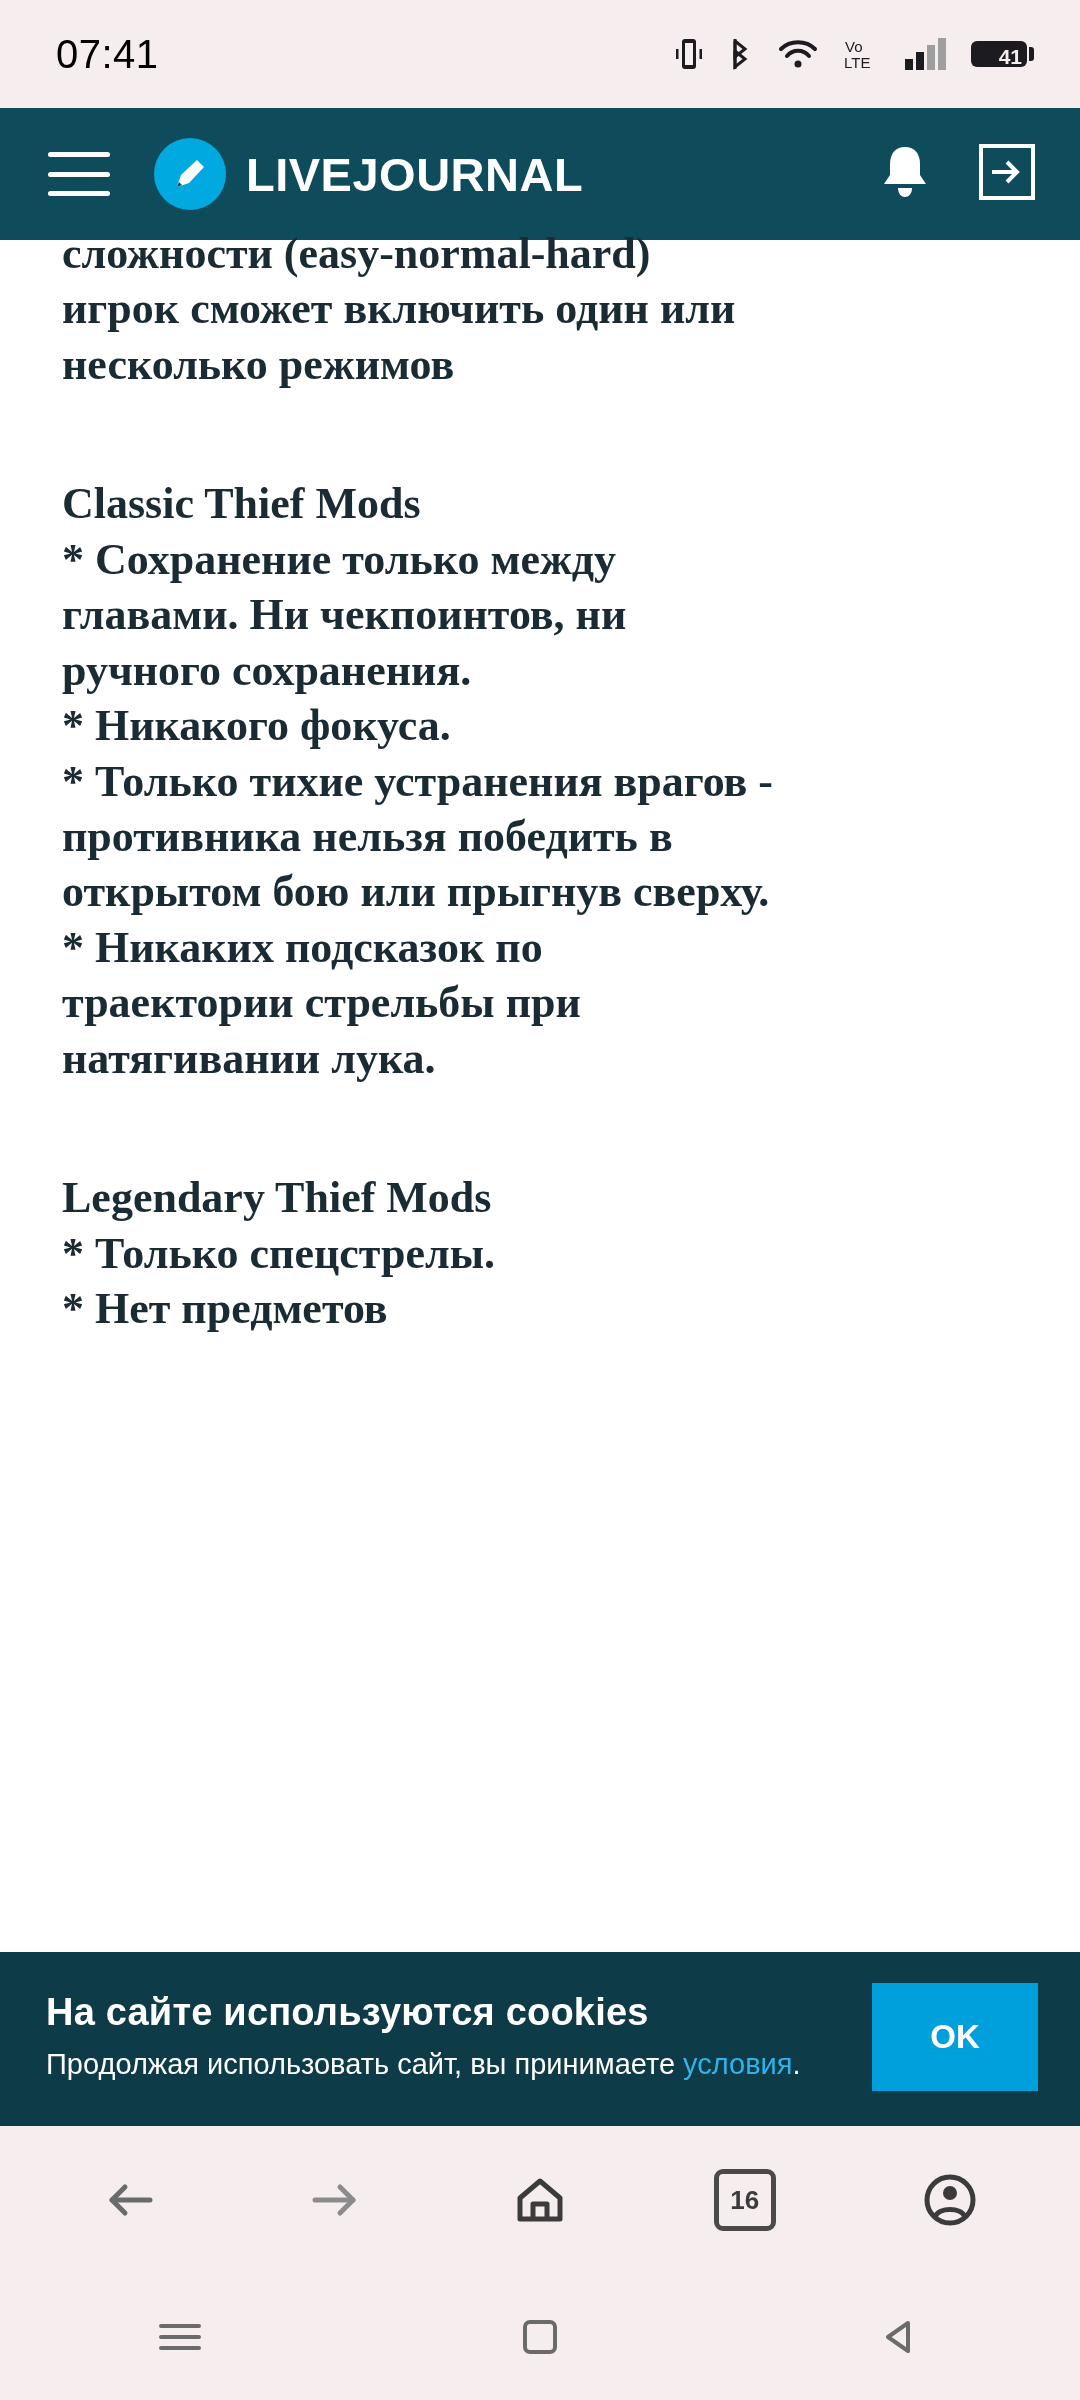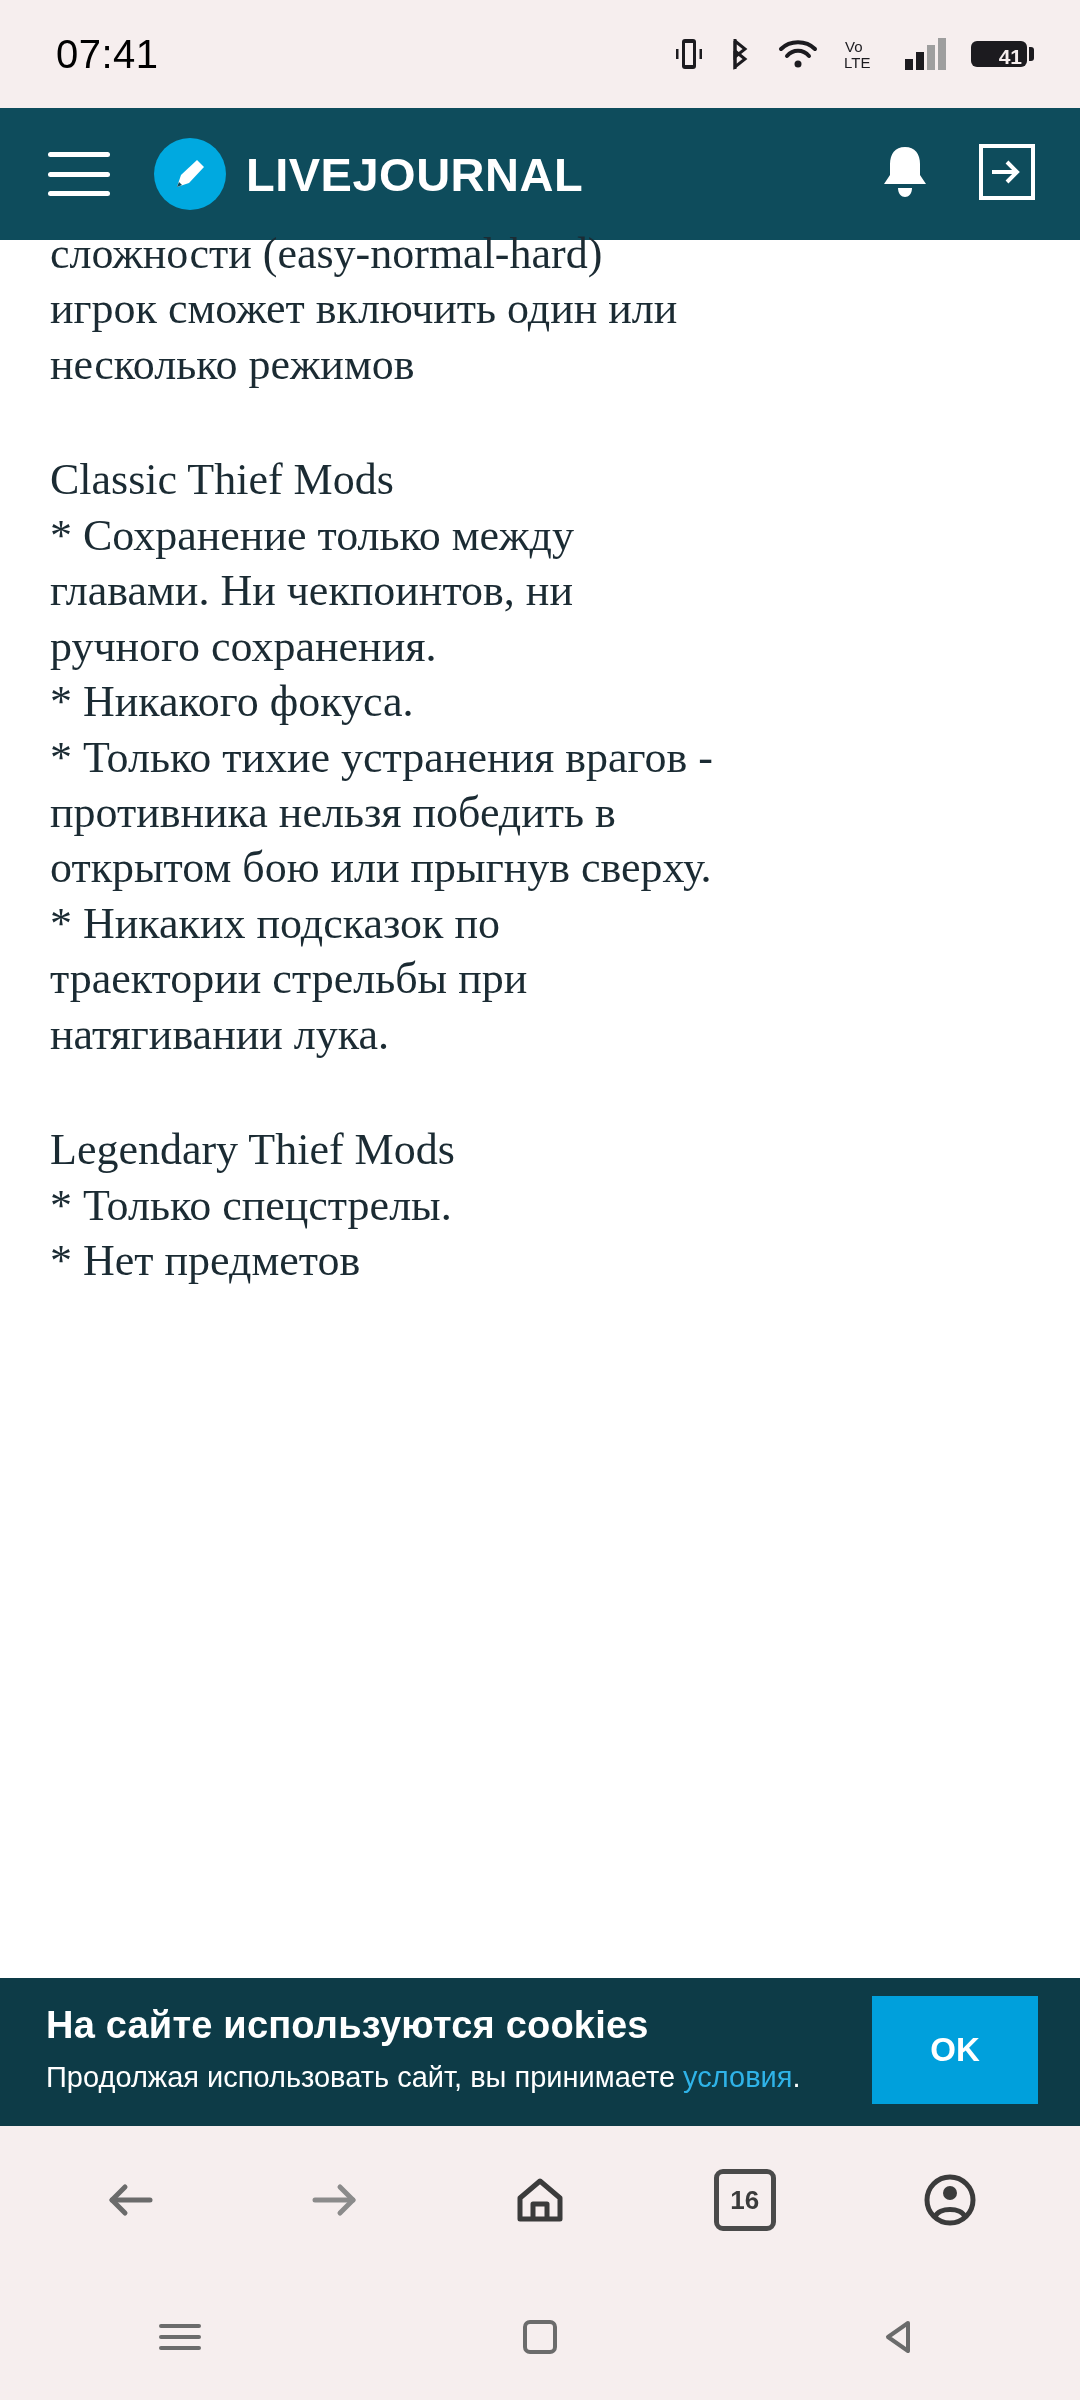--- a/index.html
+++ b/index.html
@@ -125,38 +125,39 @@
   
   .content {
     padding: 0 46px;
     box-sizing: border-box;
     font-family: "Liberation Serif", serif;
     color: #1b2b33;
     font-size: 44px;
     line-height: 1.26;
   }
   .content p {
-    margin: 4px;
+    margin: 16px;
     white-space: pre-wrap;
+    font-weight: bold;
   }
   .content .gap { height: 52px; }
   .content .first { margin-top: -14px; }
 
   
   .cookie {
     position: absolute;
     left: 0;
     right: 0;
     bottom: 274px;
     background: #0d3b47;
     display: flex;
     align-items: center;
     padding: 30px 42px 34px 46px;
     box-sizing: border-box;
-    height: 148px;
+    height: 174px;
   }
   .cookie-text { flex: 1; padding-right: 26px; }
   .cookie-title {
     color: #ffffff;
     font-size: 38px;
     font-weight: bold;
     letter-spacing: .2px;
     margin-bottom: 12px;
   }
   .cookie-body {

